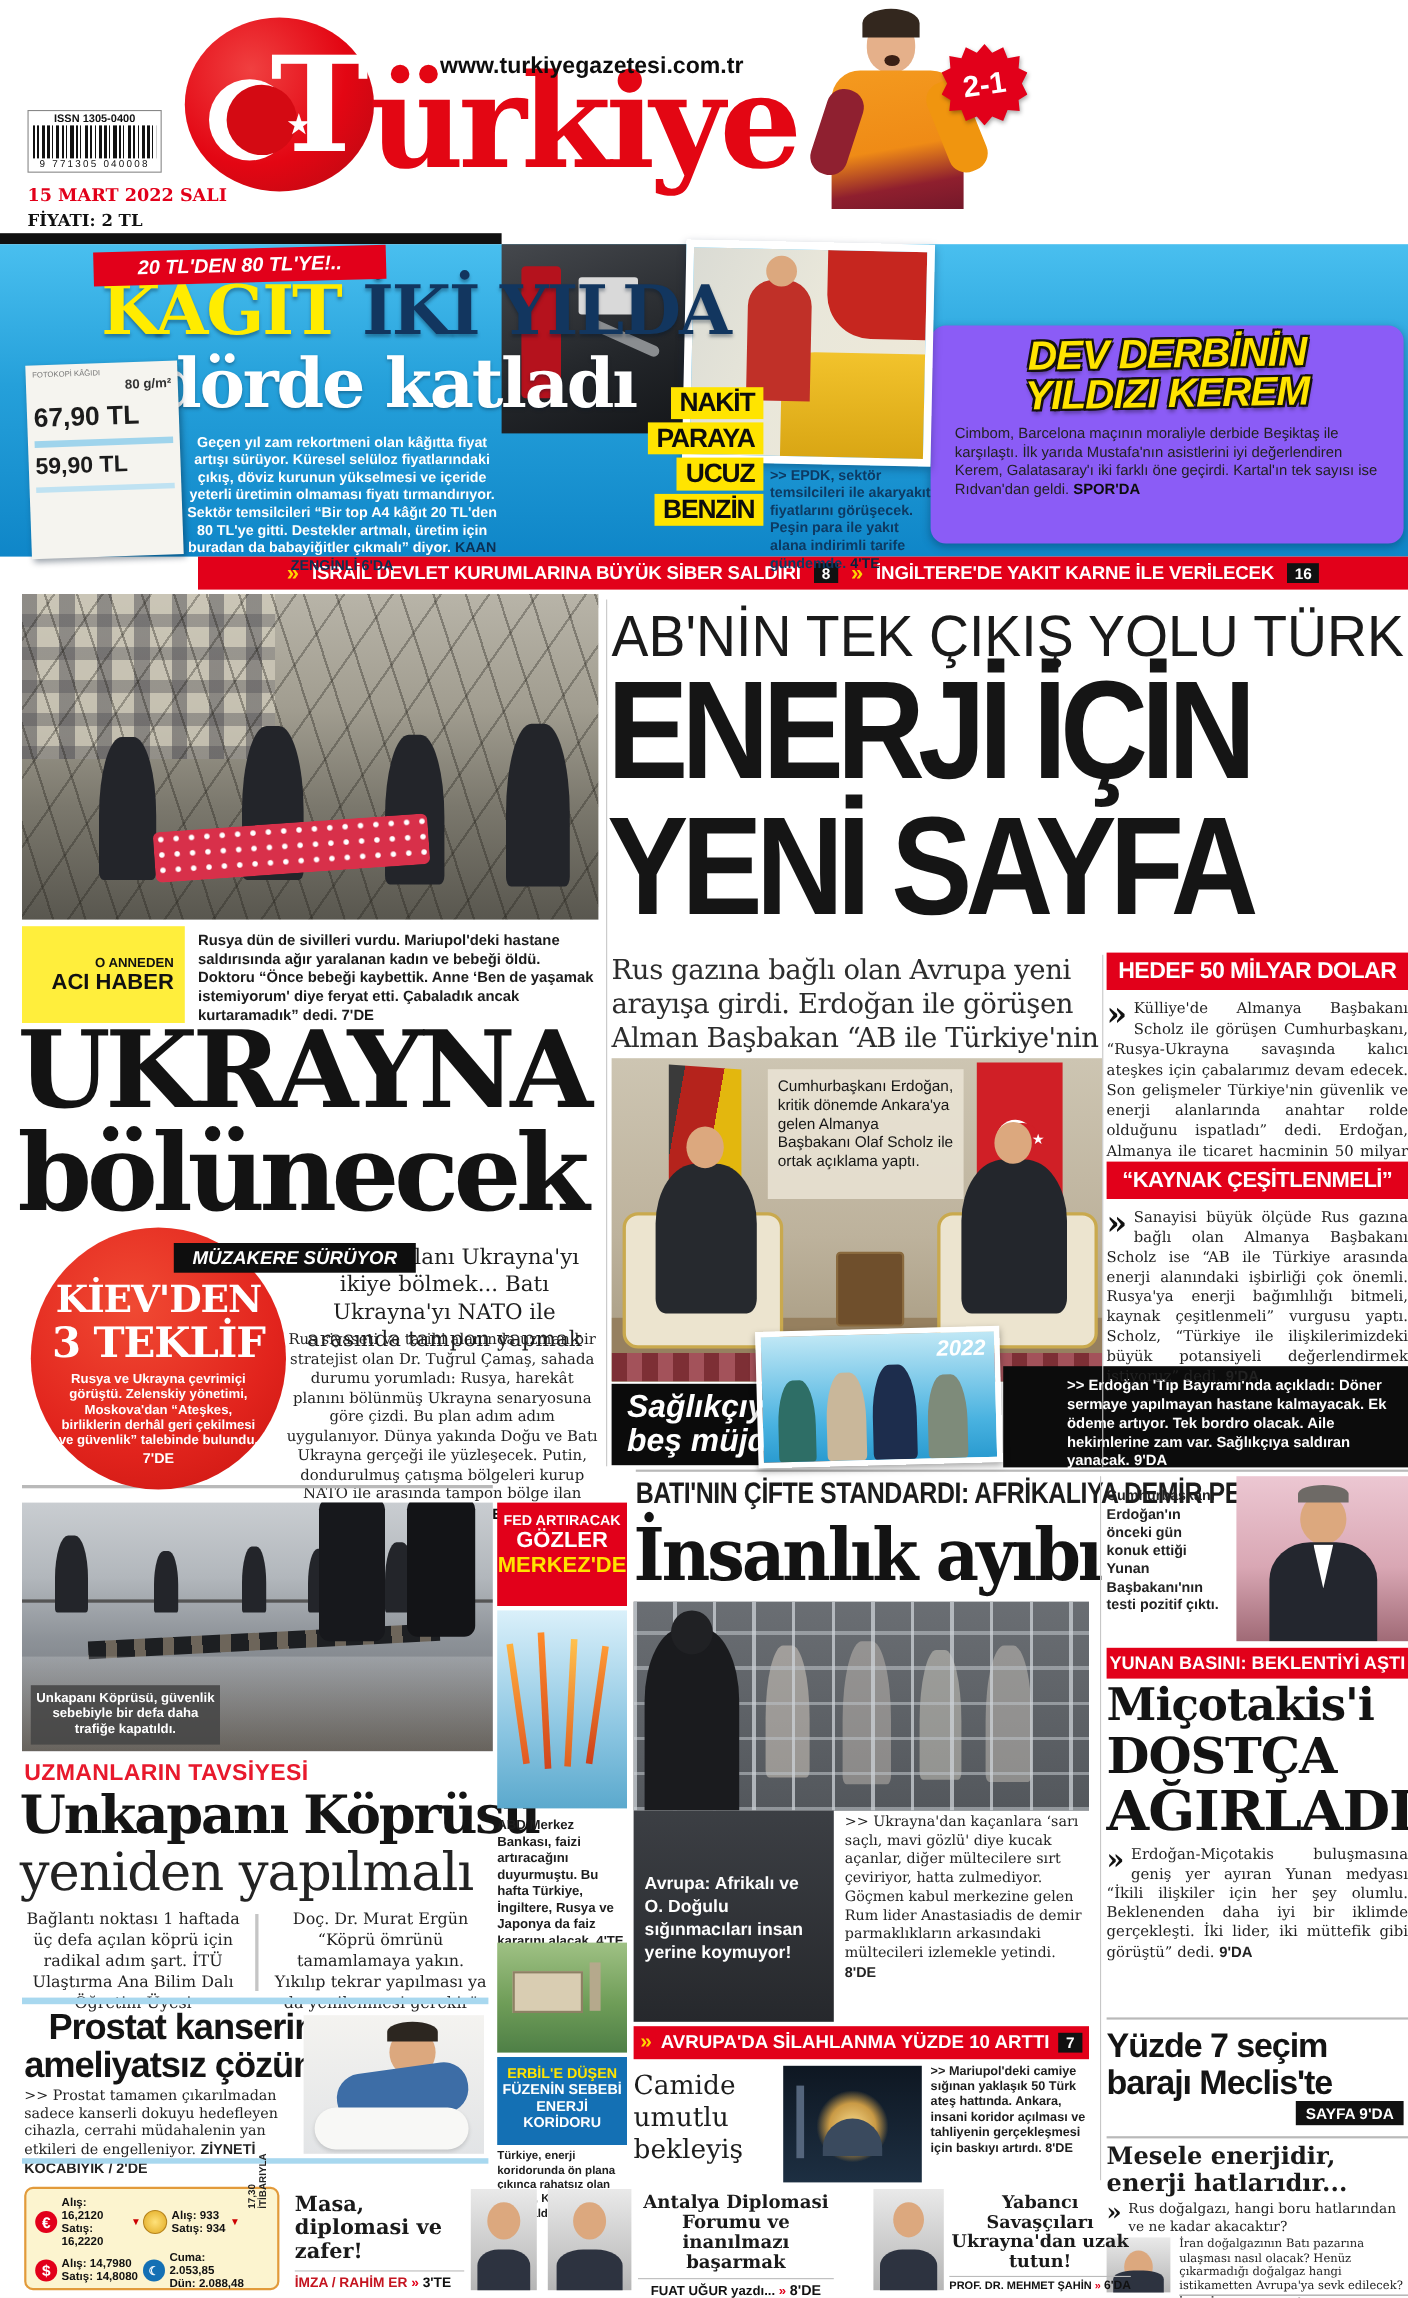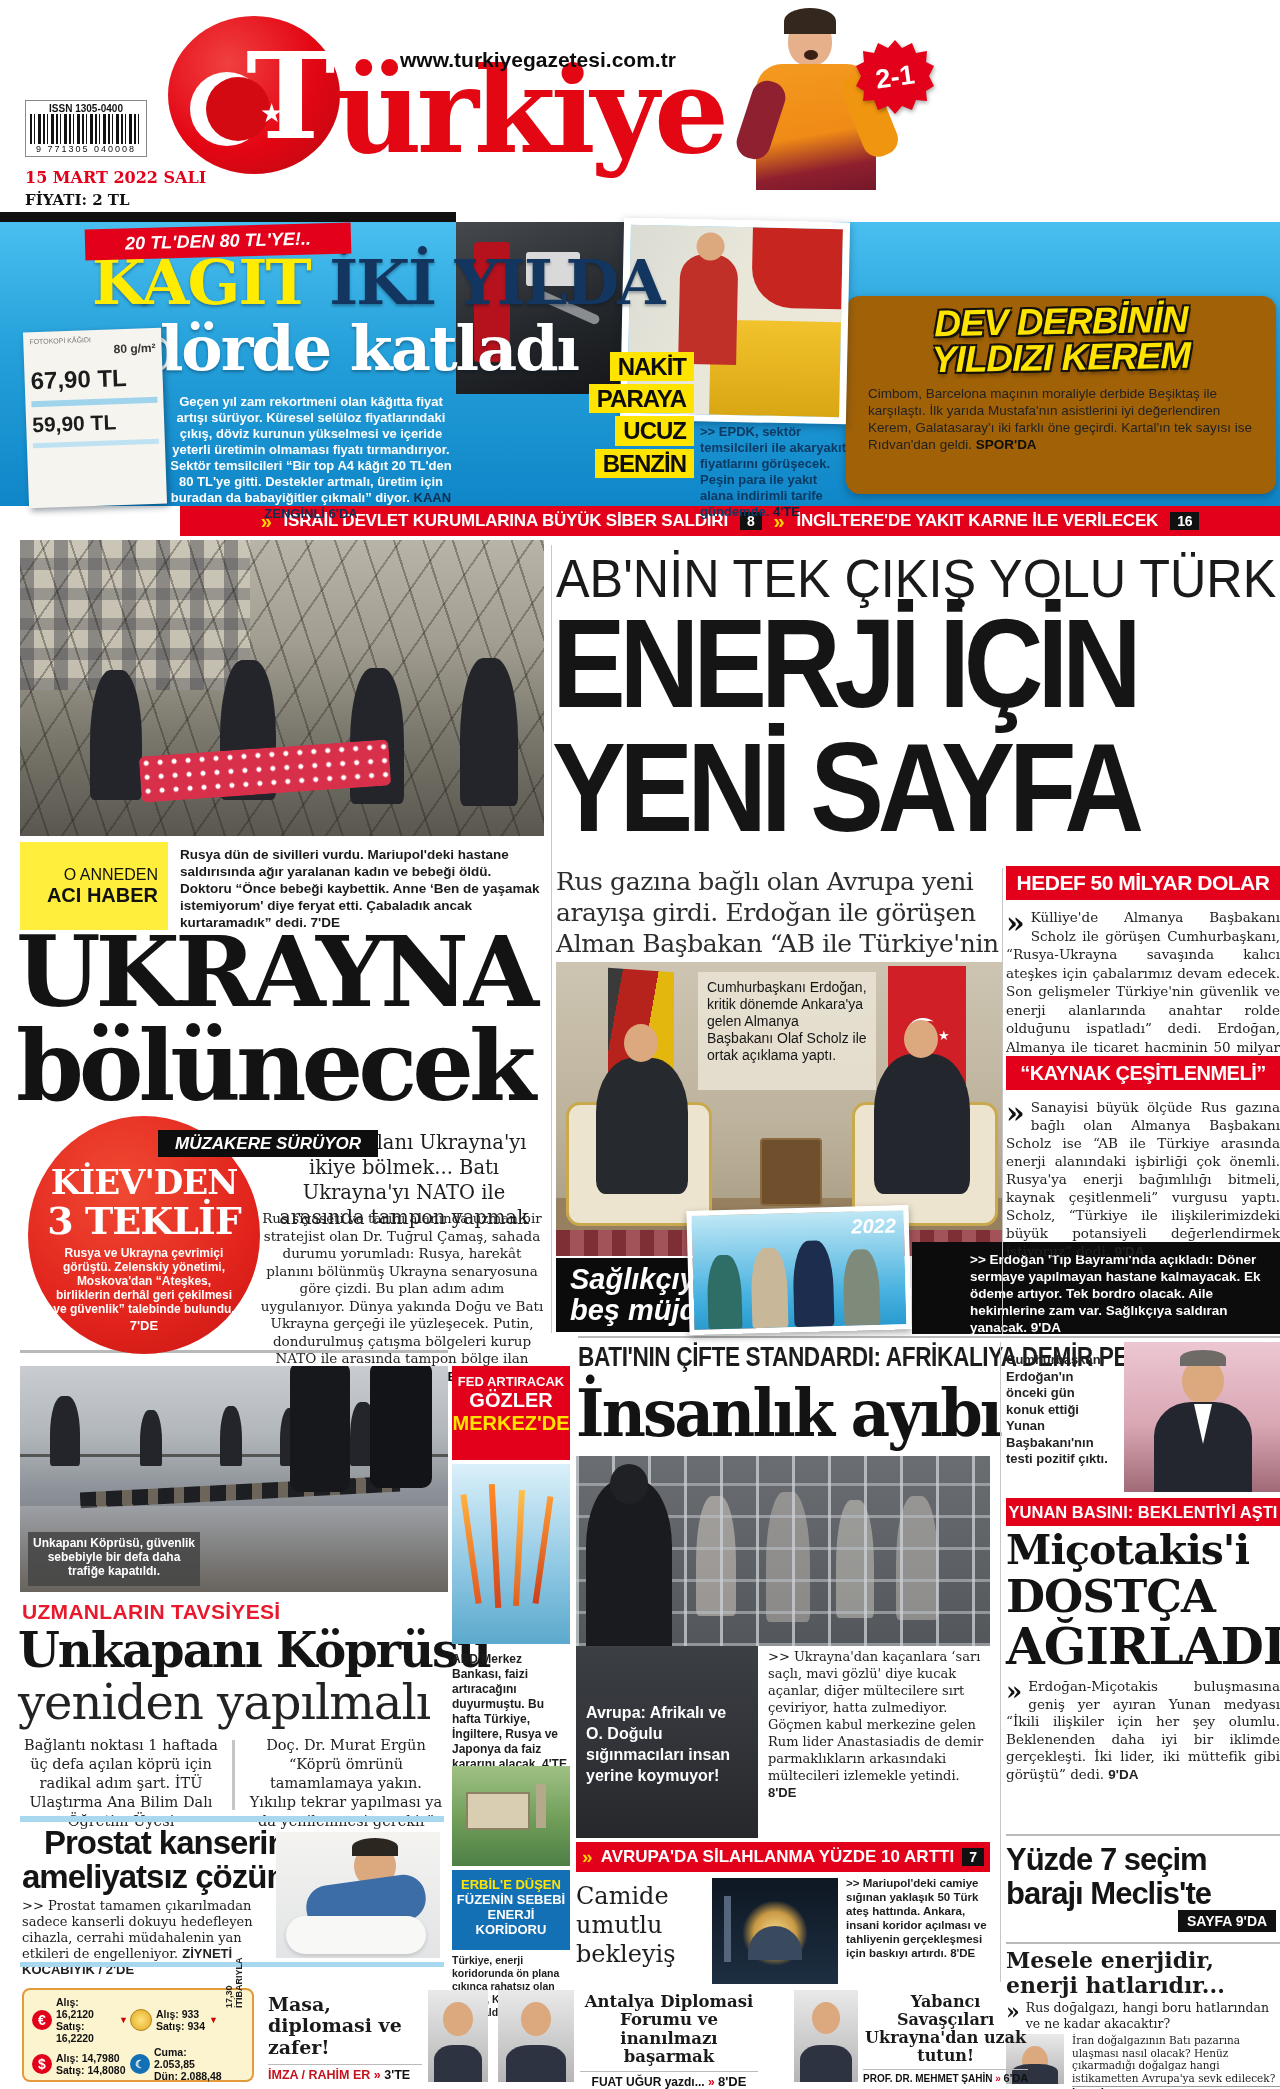--- a/index.html
+++ b/index.html
@@ -20,21 +20,21 @@
   .logo-circle{width:172px;height:158px;border-radius:50%;background:radial-gradient(circle at 35% 30%,#f03а3a,#e30613 55%,#b60a12);}
   .logo-circle{background:radial-gradient(circle at 35% 30%,#f04040,#e30613 55%,#b60a12);}
   .crescent{width:74px;height:74px;border-radius:50%;background:#fff;}
   .crescent-in{width:64px;height:64px;border-radius:50%;background:#d40a13;}
   .logo-word{font-family:"DejaVu Serif",serif;font-weight:bold;color:#e30613;font-size:118px;line-height:1;letter-spacing:-5px;}
   .badge21{filter:drop-shadow(1px 2px 2px rgba(0,0,0,.35));}
   
   .bluepanel{background:linear-gradient(180deg,#49bfef 0%,#25a0da 45%,#0f86c8 100%);}
   .kagit-h{font-family:"DejaVu Serif",serif;font-weight:bold;font-size:62px;line-height:1;letter-spacing:-2px;text-shadow:0 2px 3px rgba(0,20,40,.35);}
   .nakit-box{background:#ffe400;color:#0d0d0d;font-weight:900;font-size:24px;line-height:1.05;padding:2px 8px;letter-spacing:-1px;}
-  .derbi-card{background:#a16207;border-radius:14px;box-shadow:0 3px 8px rgba(0,30,60,.35);}
+  .derbi-card{background:#8b5cf6;border-radius:14px;box-shadow:0 3px 8px rgba(0,30,60,.35);}
   .derbi-title{font-weight:900;font-style:italic;font-size:37px;line-height:.98;color:#ffe400;letter-spacing:-1px;
     text-shadow:-2px -2px 0 #14110e,2px -2px 0 #14110e,-2px 2px 0 #14110e,2px 2px 0 #14110e,0 4px 4px rgba(0,0,0,.4);}
   
   .ph{overflow:hidden;}
   .sil{position:absolute;background:#23252a;border-radius:40% 40% 8% 8%/55% 55% 6% 6%;}
   .head{position:absolute;border-radius:50%;background:#dca87e;}
   
   .mega{font-weight:900;line-height:1;color:#151515;transform-origin:left top;}
   .ukr{font-family:"DejaVu Serif",serif;font-weight:bold;color:#131313;line-height:1;letter-spacing:-5px;}
   .circle-red{border-radius:50%;background:radial-gradient(circle at 40% 30%,#f04a33,#e2241d 60%,#c81410);color:#fff;text-align:center;}
@@ -161,21 +161,21 @@
          repeating-linear-gradient(72deg,transparent 0 26px,rgba(35,32,26,.35) 26px 28px),
          repeating-linear-gradient(-55deg,transparent 0 34px,rgba(30,28,22,.3) 34px 36px);"></div>
     <div class="sil" style="left:70px;top:130px;width:52px;height:130px;"></div>
     <div class="sil" style="left:200px;top:120px;width:56px;height:140px;"></div>
     <div class="sil" style="left:330px;top:128px;width:54px;height:136px;"></div>
     <div class="sil" style="left:440px;top:118px;width:58px;height:148px;"></div>
     <div class="abs" style="left:120px;top:208px;width:250px;height:46px;transform:rotate(-4deg);background:radial-gradient(circle,#fff 2px,transparent 3px) 0 0/14px 14px,#d8304a;border-radius:6px;"></div>
   </div>
 
   <div class="abs" style="left:20px;top:842px;width:148px;height:88px;background:#ffee3c;display:flex;flex-direction:column;justify-content:center;align-items:flex-end;padding-right:10px;box-sizing:border-box;">
-    <div style="font-weight:400;font-size:16px;">O ANNEDEN</div>
+    <div style="font-weight:700;font-size:12px;">O ANNEDEN</div>
     <div style="font-weight:900;font-size:20px;">ACI HABER</div>
   </div>
   <div class="abs" style="left:180px;top:846px;width:364px;font-size:13.5px;line-height:17px;font-weight:600;color:#1b1b1b;">
     <span>Rusya dün de sivilleri vurdu. Mariupol'deki hastane saldırısında ağır yaralanan kadın ve bebeği öldü. Doktoru “Önce bebeği kaybettik. Anne ‘Ben de yaşamak istemiyorum' diye feryat etti. Çabaladık ancak kurtaramadık” dedi. </span><b>7'DE</b>
   </div>
 
   <div class="abs ukr" style="left:16px;top:1018px;font-size:97px;">bölünecek</div>
   <div class="abs ukr" style="left:16px;top:924px;font-size:97px;">UKRAYNA</div>
 
   <div class="abs circle-red" style="left:28px;top:1116px;width:232px;height:238px;z-index:2;">

